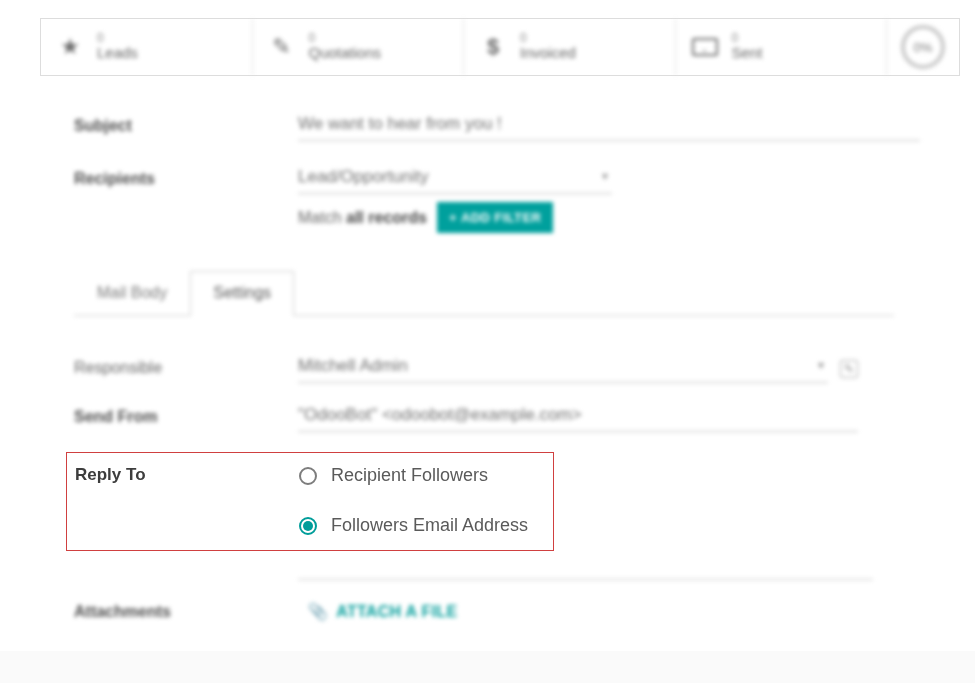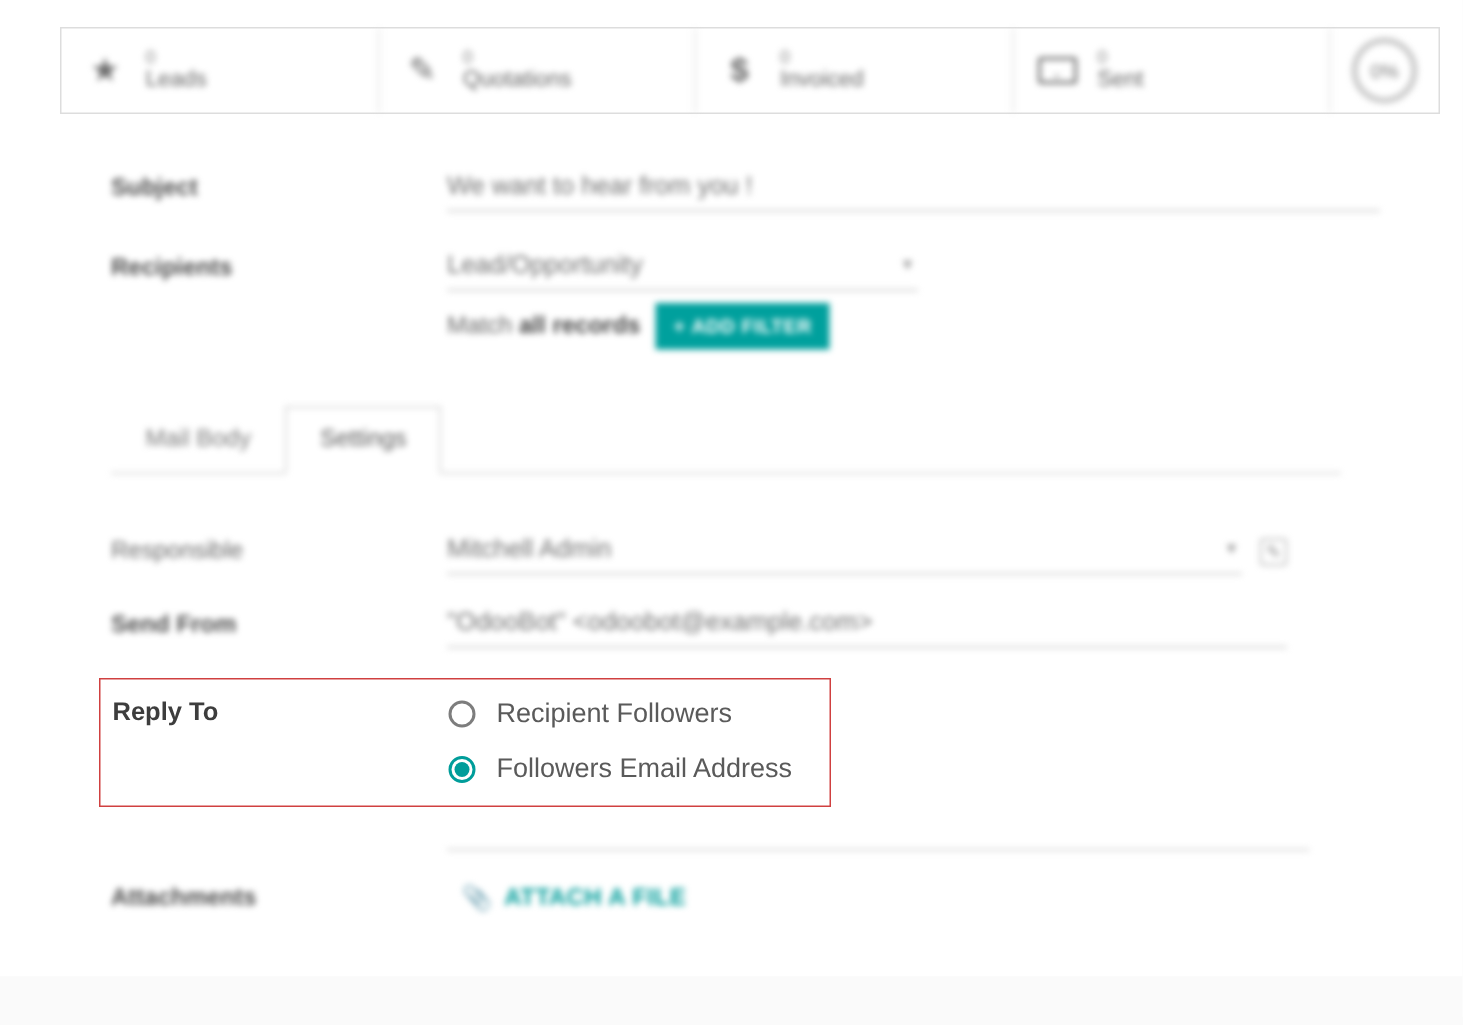--- a/index.html
+++ b/index.html
@@ -34,21 +34,21 @@
   .tabs { display: flex; border-bottom: 1px solid #ccc; margin-left: 0; width: 820px; margin-bottom: 36px; }
   .tab { padding: 12px 22px; font-size: 16px; color: #7b7b7b; border: 1px solid transparent; cursor: pointer; }
   .tab.active { border: 1px solid #ccc; border-bottom-color: #fff; background: #fff; margin-bottom: -1px; color: #5b5b5b; }
 
   .row .ext-icon { margin-left: 12px; color: #888; font-size: 15px; }
   .caret { position: absolute; right: 4px; top: 6px; font-size: 12px; color: #999; }
 
   .reply-group { border: 1.5px solid #d04040; padding: 10px 0 14px 0; margin: -4px 0 28px -8px; width: 488px; padding-left: 8px; }
   .reply-row { display: flex; align-items: flex-start; }
   .reply-label { width: 224px; font-size: 17px; font-weight: 700; color: #3d3d3d; padding-top: 2px; }
-  .radios { display: flex; flex-direction: column; gap: 16px; padding-top: 2px; }
+  .radios { display: flex; flex-direction: column; gap: 29px; padding-top: 2px; }
   .radio-line { display: flex; align-items: center; gap: 14px; font-size: 18px; color: #5a5a5a; }
   .radio { width: 18px; height: 18px; border: 2px solid #7d7d7d; border-radius: 50%; display: inline-flex; align-items: center; justify-content: center; background: #fff; }
   .radio.checked { border-color: #009d9a; }
   .radio.checked .dot { width: 10px; height: 10px; border-radius: 50%; background: #009d9a; }
 
   .hr { border: none; border-top: 1px solid #c4c4c4; width: 575px; margin-left: 224px; margin-bottom: 22px; }
 
   .attach-link { display: inline-flex; align-items: center; gap: 8px; color: #009d9a; font-weight: 700; font-size: 16px; letter-spacing: .3px; cursor: pointer; }
   .attach-link .clip { font-size: 16px; }
 

